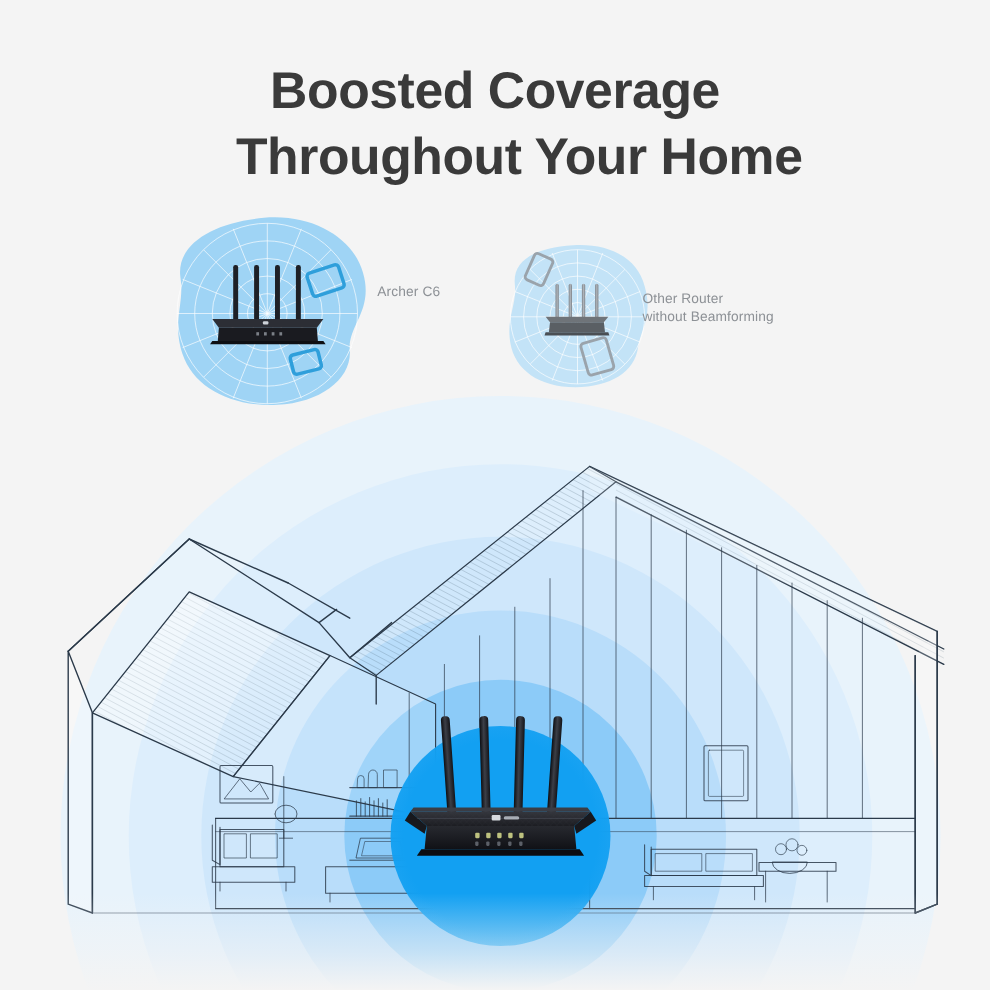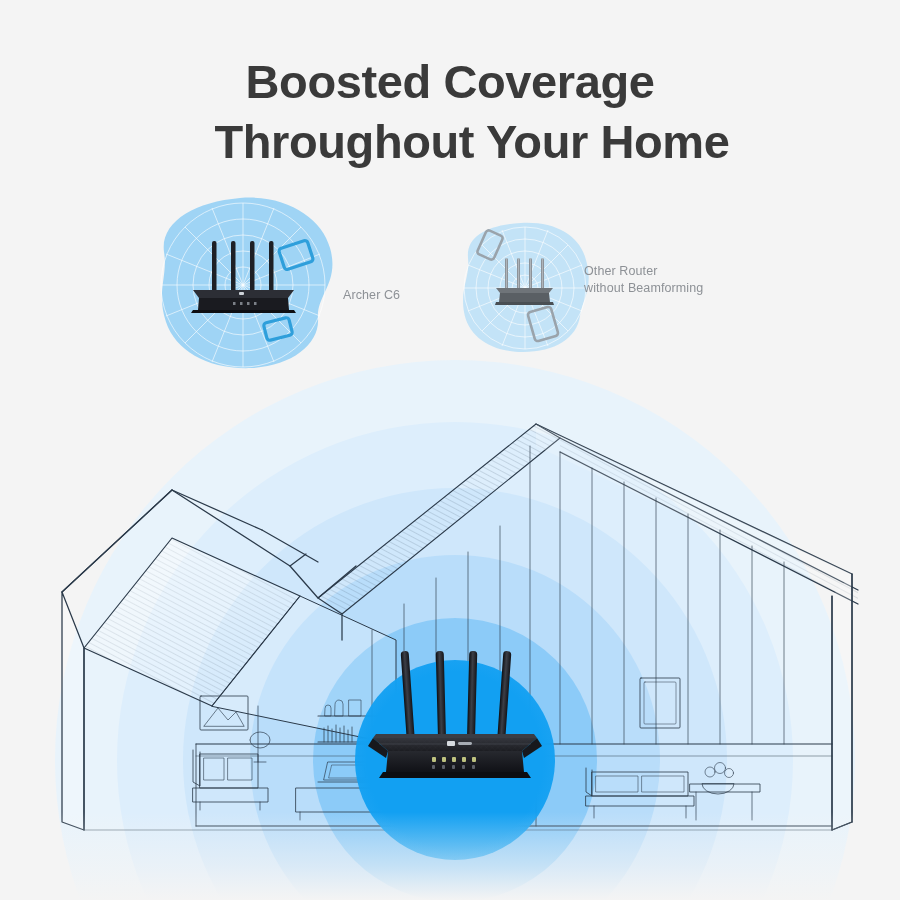--- a/index.html
+++ b/index.html
@@ -38,21 +38,21 @@
   }
   .headline .l2 { display: block; padding-left: 44px; }
   .cmp-label {
     position: absolute;
     color: #8d9196;
     font-size: 12.5px;
     line-height: 1.35;
     letter-spacing: 0.1px;
     white-space: pre-line;
   }
-  #label-archer { left: 343px; top: 287px; }
+  #label-archer { left: 343px; top: 257px; }
   #label-other  { left: 584px; top: 263px; }
 </style>
 </head>
 <body>
 
 <div id="stage">
 
   <svg id="artboard" viewBox="0 0 900 900">
     <defs>
       <radialGradient id="haloCore" cx="50%" cy="50%" r="50%">

